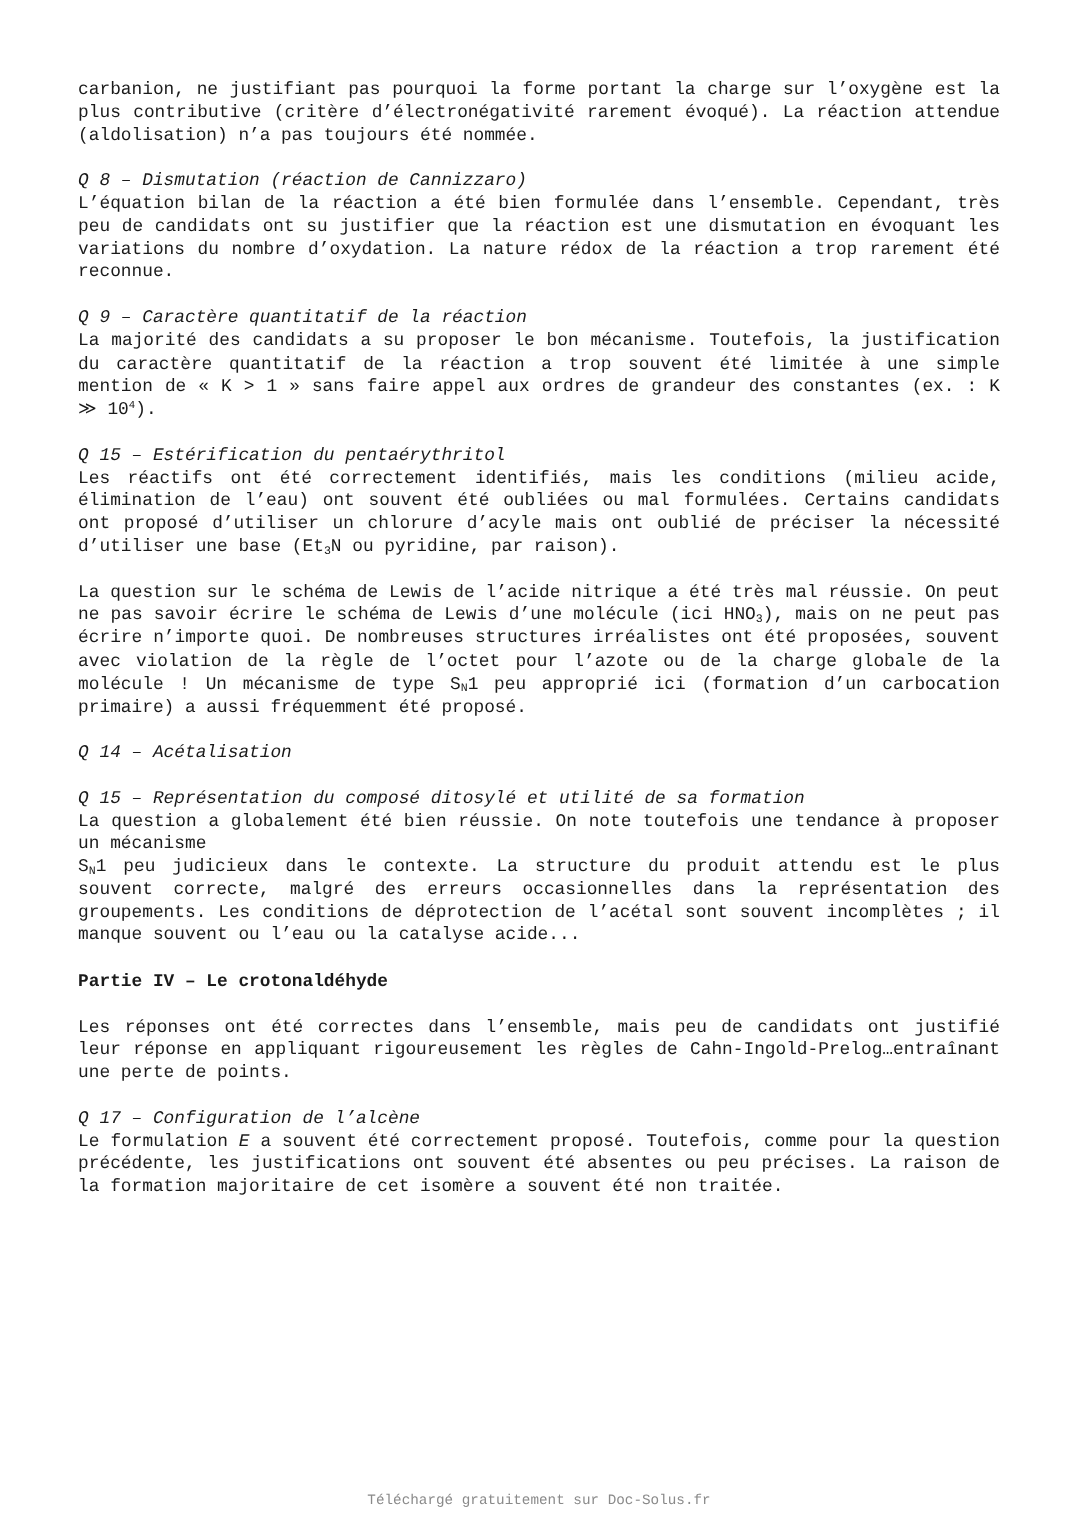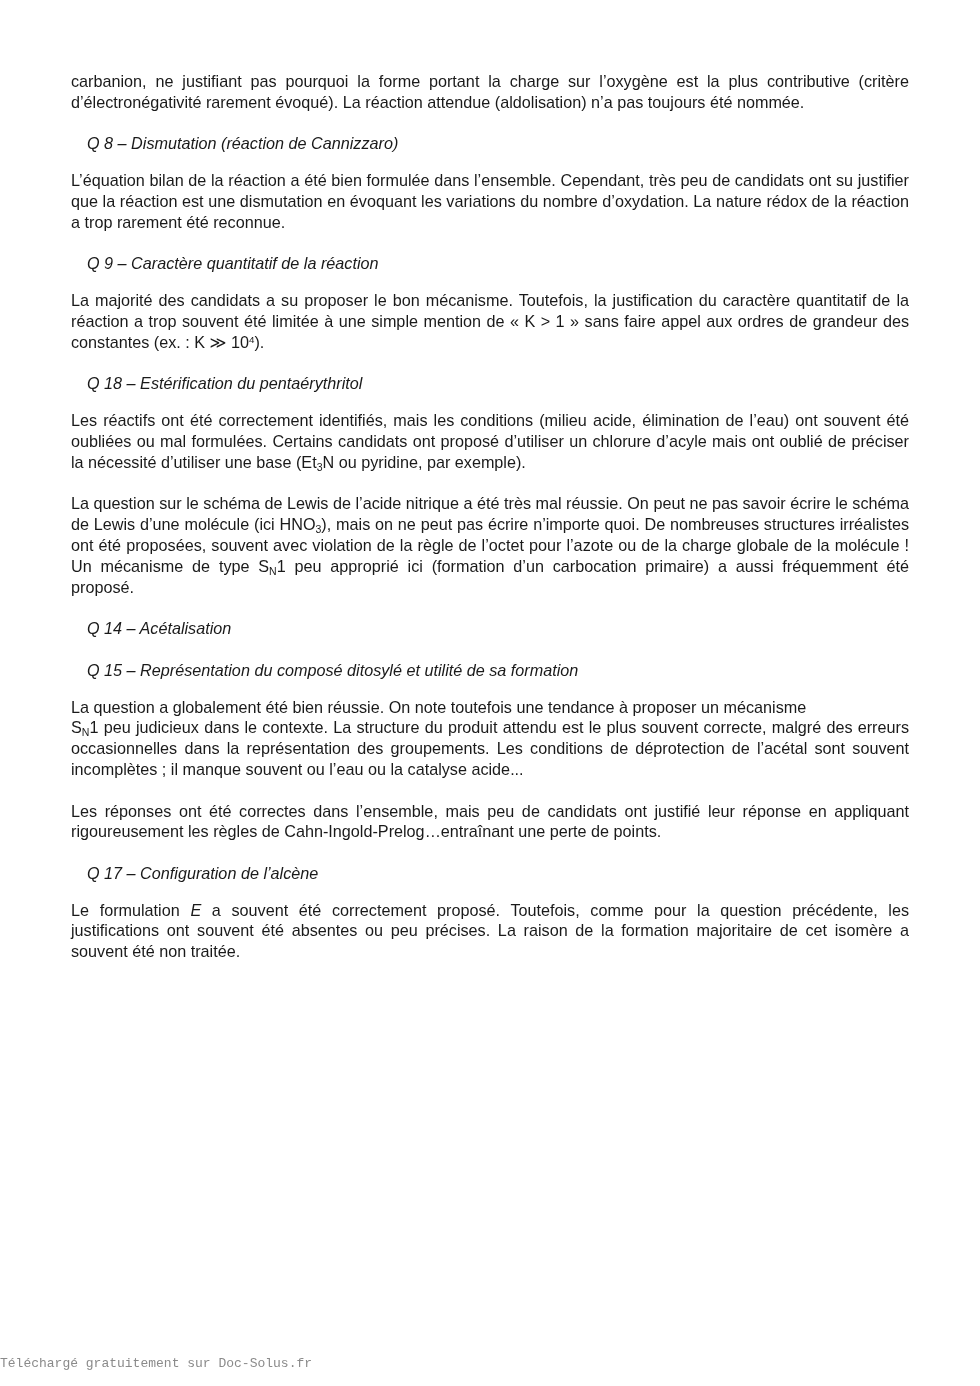--- a/index.html
+++ b/index.html
@@ -1,29 +1,29 @@
 <!DOCTYPE html>
 <html><head>
 <meta charset="utf-8">
 <style>
   html, body { margin: 0; padding: 0; background: #ffffff; }
   body { width: 980px; height: 1386px; position: relative; overflow: hidden; }
   .page {
     position: absolute; left: 71px; top: 71px; width: 838px;
-    font-family: Liberation Sans, sans-serif;
+    font-family: Liberation Mono, monospace;
     font-size: 16.2px; line-height: 20.8px; color: #1a1a1a;
   }
   .block { margin: 0 0 20.8px 0; }
-  .qtitle { font-style: italic; margin: 16px; }
+  .qtitle { font-style: italic; margin: 0; }
   .para { margin: 0; text-align: justify; }
   .part-title { font-weight: bold; margin: 0 0 20.8px 0; }
   sub { font-size: 0.65em; vertical-align: -0.25em; line-height: 0; }
   sup { font-size: 0.6em; vertical-align: 0.55em; line-height: 0; }
   .footer {
-    position: absolute; top: 1356px; left: 0; width: 980px; 
+    position: absolute; top: 1356px; left: 0; width: 980px; text-align: center;
     font-family: "Liberation Mono", monospace; font-size: 13px; color: #8a8a8a;
   }
 </style>
 </head>
 <body>
 
 <div class="page">
 
   <div class="block">
     <p class="para">carbanion, ne justifiant pas pourquoi la forme portant la charge sur l’oxygène est la plus contributive (critère d’électronégativité rarement évoqué). La réaction attendue (aldolisation) n’a pas toujours été nommée.</p>
@@ -35,37 +35,38 @@
   </div>
 
   <div class="block">
     <p class="qtitle">Q 9 – Caractère quantitatif de la réaction</p>
     <p class="para"><span>La majorité des candidats a su proposer le bon mécanisme. Toutefois, la justification du caractère quantitatif de la réaction a trop souvent été limitée à une simple mention de « K &gt; 1 » sans faire appel aux ordres de grandeur des constantes (ex. : K ≫ 10</span><sup>4</sup><span>).</span></p>
   </div>
 
 
 
   <div class="block">
-    <p class="qtitle">Q 18 – Estérification du pentaérythritol</p>
-    <p class="para"><span>Les réactifs ont été correctement identifiés, mais les conditions (milieu acide, élimination de l’eau) ont souvent été oubliées ou mal formulées. Certains candidats ont proposé d’utiliser un chlorure d’acyle mais ont oublié de préciser la nécessité d’utiliser une base (Et</span><sub>3</sub><span>N ou pyridine, par exemple).</span></p>
+    <p class="qtitle">Q 15 – Estérification du pentaérythritol</p>
+    <p class="para"><span>Les réactifs ont été correctement identifiés, mais les conditions (milieu acide, élimination de l’eau) ont souvent été oubliées ou mal formulées. Certains candidats ont proposé d’utiliser un chlorure d’acyle mais ont oublié de préciser la nécessité d’utiliser une base (Et</span><sub>3</sub><span>N ou pyridine, par raison).</span></p>
   </div>
 
   <div class="block">
     <p class="para"><span>La question sur le schéma de Lewis de l’acide nitrique a été très mal réussie. On peut ne pas savoir écrire le schéma de Lewis d’une molécule (ici HNO</span><sub>3</sub><span>), mais on ne peut pas écrire n’importe quoi. De nombreuses structures irréalistes ont été proposées, souvent avec violation de la règle de l’octet pour l’azote ou de la charge globale de la molécule ! Un mécanisme de type S</span><sub>N</sub><span>1 peu approprié ici (formation d’un carbocation primaire) a aussi fréquemment été proposé.</span></p>
   </div>
 
   <div class="block">
     <p class="qtitle">Q 14 – Acétalisation</p>
   </div>
 
   <div class="block">
     <p class="qtitle">Q 15 – Représentation du composé ditosylé et utilité de sa formation</p>
     <p class="para"><span>La question a globalement été bien réussie. On note toutefois une tendance à proposer un mécanisme</span><br><span style="">S</span><sub style="">N</sub><span style="">1 peu judicieux dans le contexte. La structure du produit attendu est le plus souvent correcte, malgré des erreurs occasionnelles dans la représentation des groupements. Les conditions de déprotection de l’acétal sont souvent incomplètes ; il manque souvent ou l’eau ou la catalyse acide...</span></p>
   </div>
 
+  <p class="part-title">Partie IV – Le crotonaldéhyde</p>
 
   <div class="block">
     <p class="para">Les réponses ont été correctes dans l’ensemble, mais peu de candidats ont justifié leur réponse en appliquant rigoureusement les règles de Cahn-Ingold-Prelog…entraînant une perte de points.</p>
   </div>
 
   <div class="block">
     <p class="qtitle">Q 17 – Configuration de l’alcène</p>
     <p class="para"><span>Le formulation </span><em>E</em><span> a souvent été correctement proposé. Toutefois, comme pour la question précédente, les justifications ont souvent été absentes ou peu précises. La raison de la formation majoritaire de cet isomère a souvent été non traitée.</span></p>
   </div>
 

